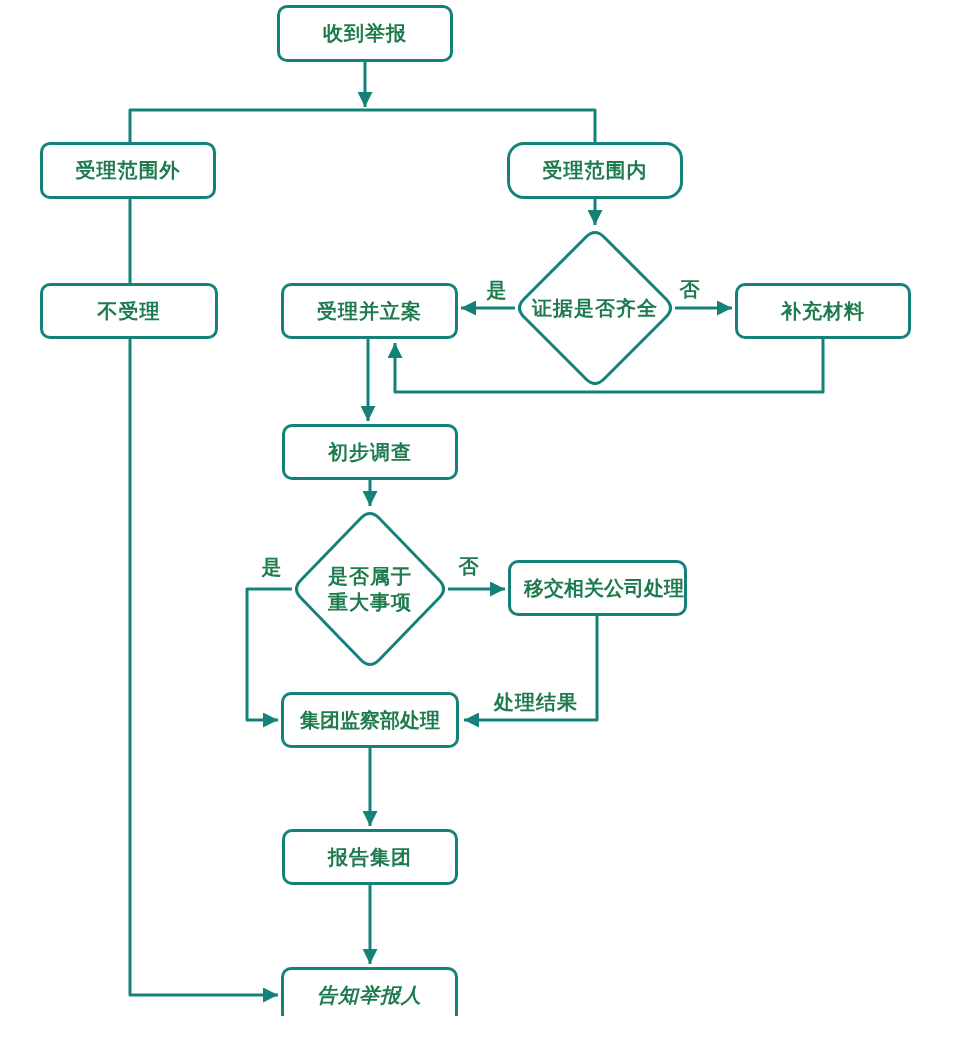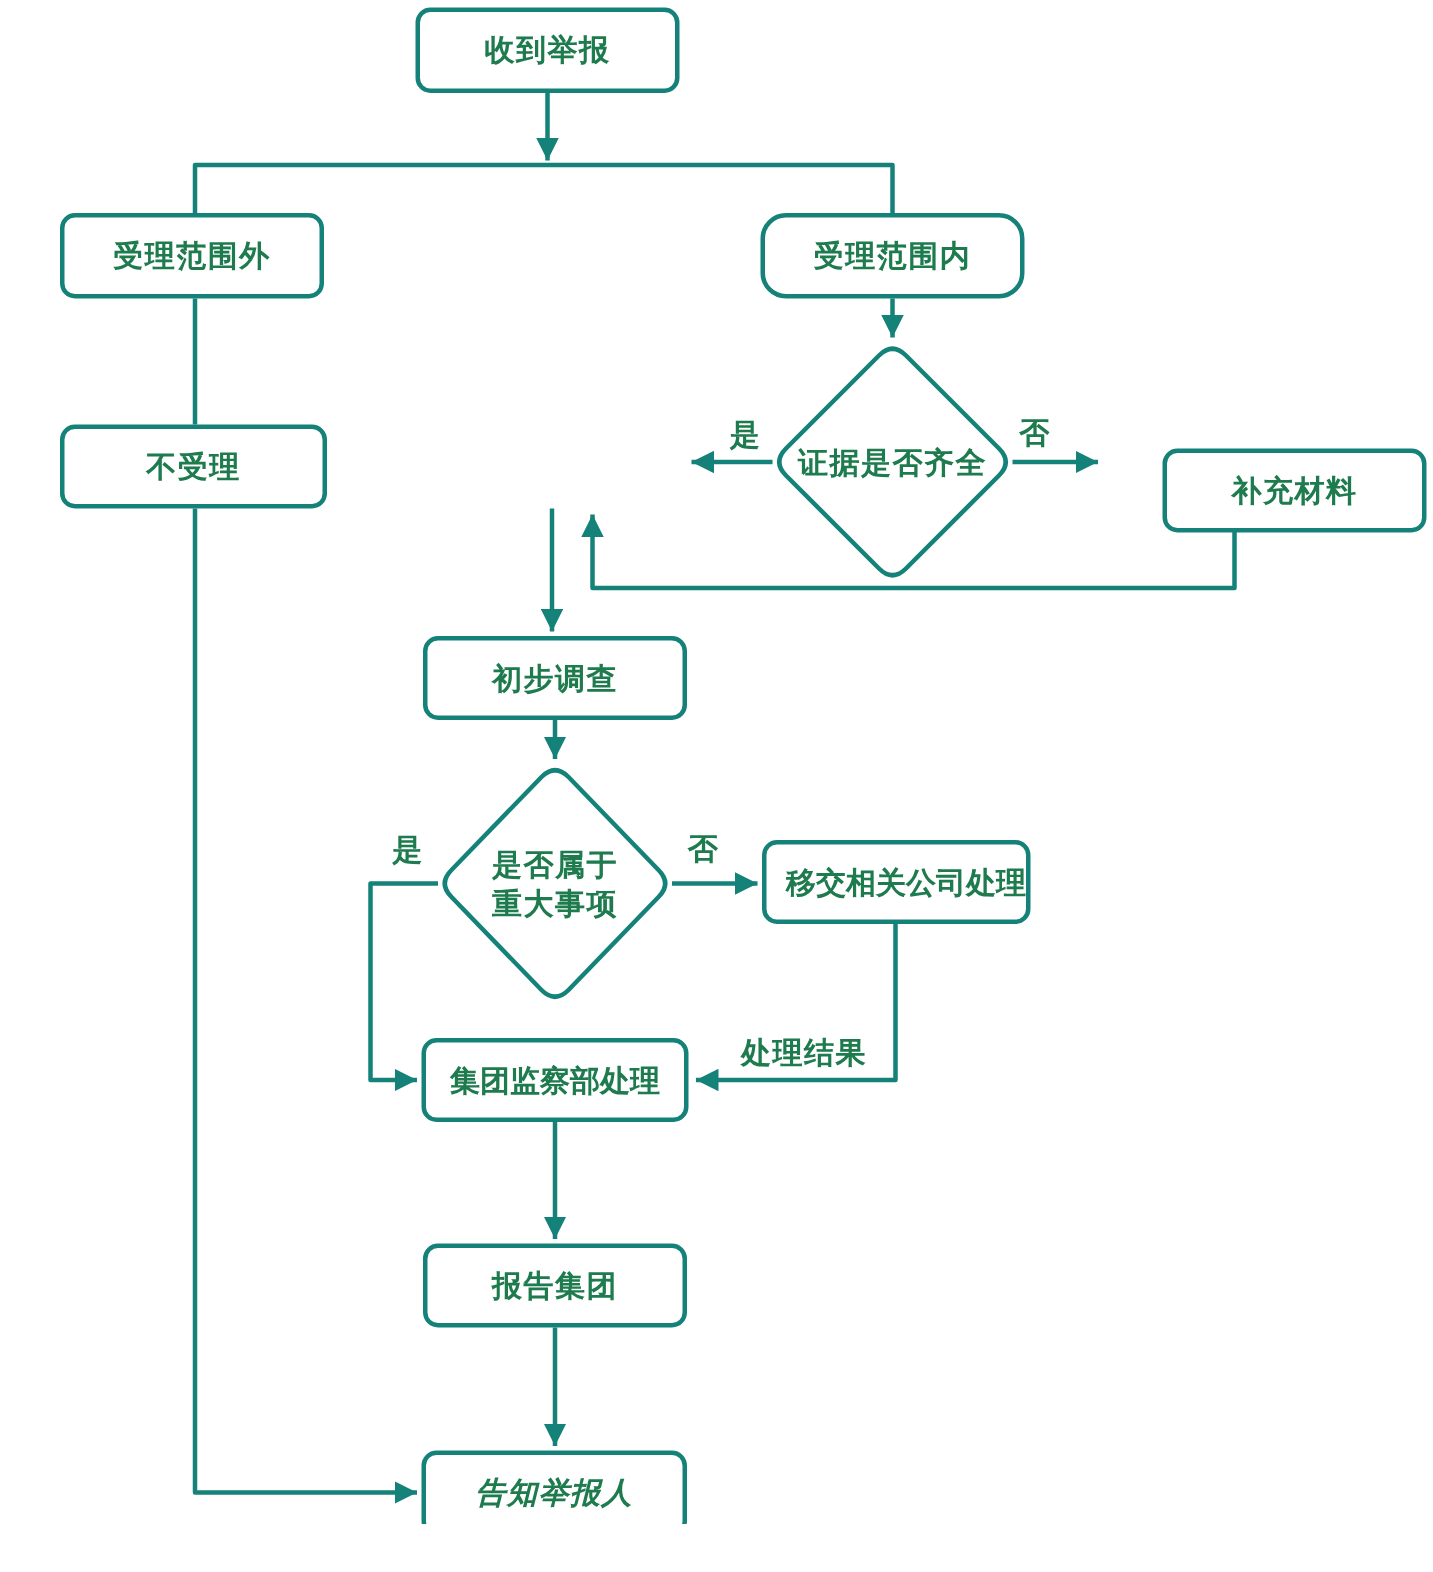--- a/index.html
+++ b/index.html
@@ -127,22 +127,25 @@
   </div>
 
   <div class="node" style="left:507px; top:142px; width:176px; height:57px;border-radius:17px;">
     <span>受理范围内</span>
   </div>
 
   <div class="node" style="left:40px; top:283px; width:178px; height:56px;text-align:right;">
     <span>不受理</span>
   </div>
 
+  <div class="node" style="left:281px; top:283px; width:177px; height:56px;">
+    <span>受理并立案</span>
+  </div>
 
-  <div class="node" style="left:735px; top:299px; width:176px; height:56px;margin-left:40px;">
+  <div class="node" style="left:735px; top:283px; width:176px; height:56px;">
     <span>补充材料</span>
   </div>
 
   <div class="node" style="left:282px; top:424px; width:176px; height:56px;">
     <span>初步调查</span>
   </div>
 
   <div class="node" style="left:508px; top:560px; width:179px; height:56px; letter-spacing:0;justify-content:flex-end;">
     <span>移交相关公司处理</span>
   </div>

